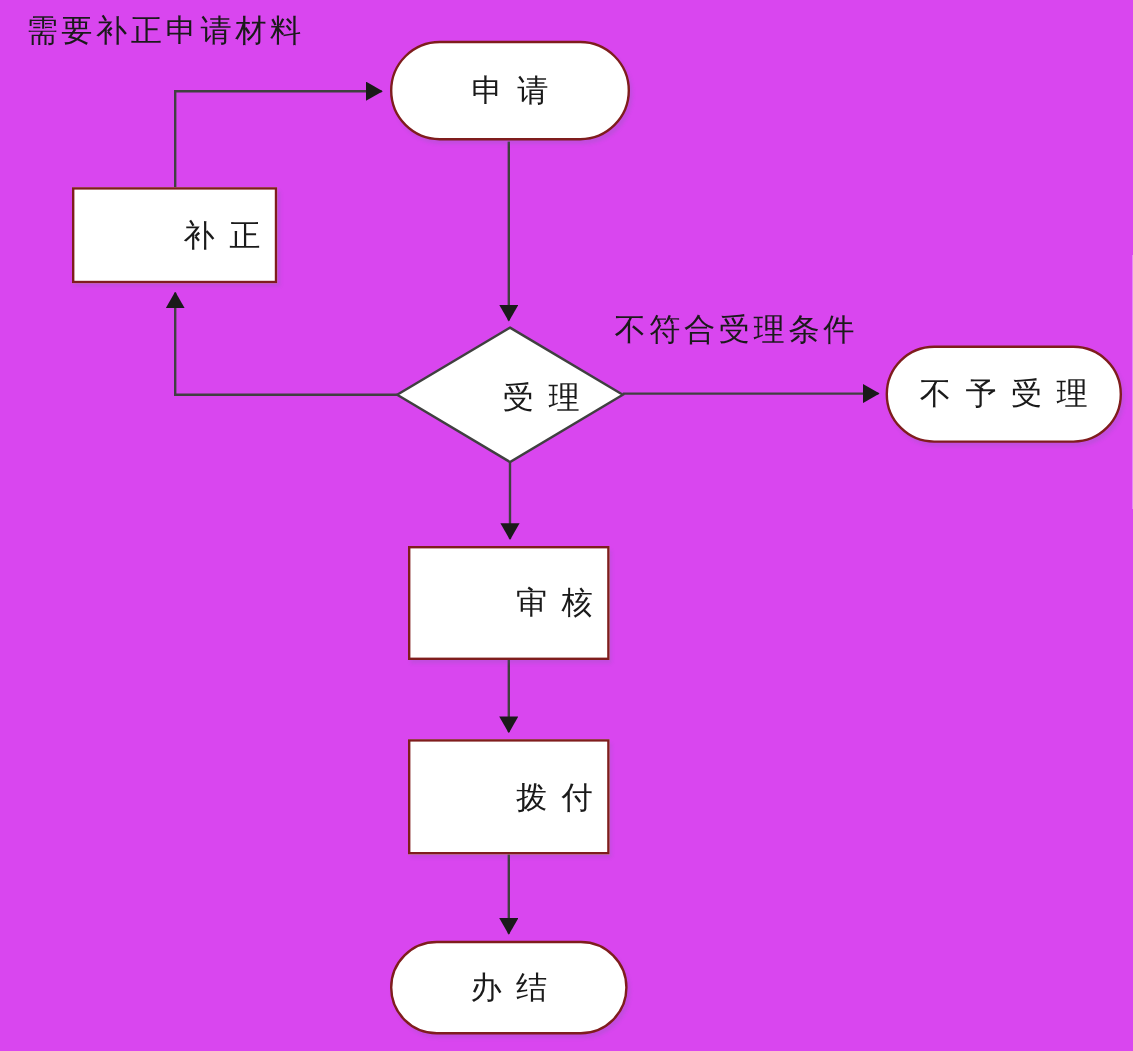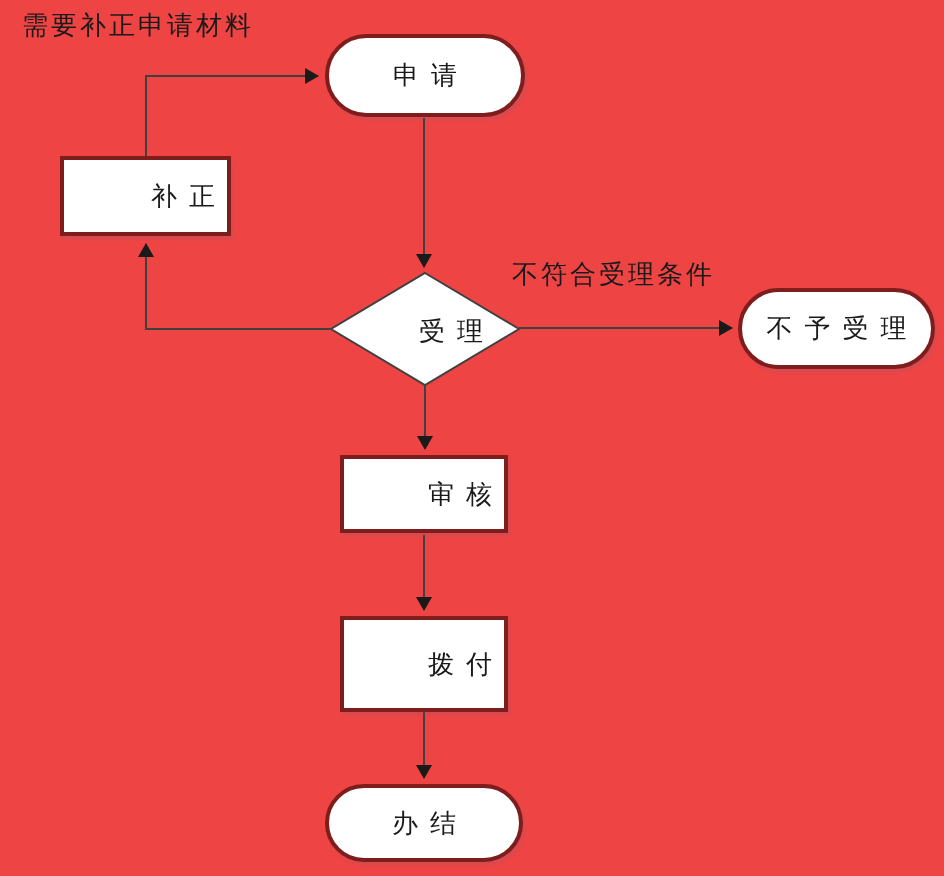--- a/index.html
+++ b/index.html
@@ -4,36 +4,36 @@
 <style>
   html, body {
     margin: 0;
     padding: 0;
     background: #ffffff;
   }
   #canvas {
     position: relative;
     width: 944px;
     height: 876px;
-    background: #ef4444;
+    background: #d946ef;
     font-family: Liberation Sans, sans-serif;
     overflow: hidden;
   }
   #connectors {
     position: absolute;
     left: 0;
     top: 0;
     width: 944px;
     height: 876px;
     pointer-events: none;
   }
   .node {
     position: absolute;
     box-sizing: border-box;
-    border: 4px solid #7f1d1d;
+    border: 2px solid #7f1d1d;
     background: #ffffff;
     display: flex;
     align-items: center;
     justify-content: center;
     box-shadow: 2px 3px 3px rgba(90, 110, 150, 0.18);
   }
   .node-label {
     font-size: 26px;
     color: #1a1a1a;
     letter-spacing: 12px;
@@ -61,21 +61,21 @@
     color: #1a1a1a;
     letter-spacing: 3px;
     white-space: nowrap;
   }
   #note-supplement { left: 22px; top: 8px; }
   #note-reject { left: 512px; top: 257px; }
 
   #node-apply      { left: 325px; top: 34px;  width: 200px; height: 83px; }
   #node-supplement { left: 60px;  top: 156px; width: 171px; height: 80px; }
   #node-reject     { left: 738px; top: 288px; width: 197px; height: 81px; border-radius: 41px; }
-  #node-review     { left: 340px; top: 455px; width: 168px; height: 78px; }
+  #node-review     { left: 340px; top: 455px; width: 168px; height: 95px; }
   #node-disburse   { left: 340px; top: 616px; width: 168px; height: 96px; }
   #node-complete   { left: 325px; top: 784px; width: 198px; height: 78px; border-radius: 39px; justify-content: center; }
 </style>
 </head>
 <body>
 
 <div id="canvas">
 
   <svg id="connectors" width="944" height="876" viewBox="0 0 944 876" xmlns="http://www.w3.org/2000/svg">
     <defs>

